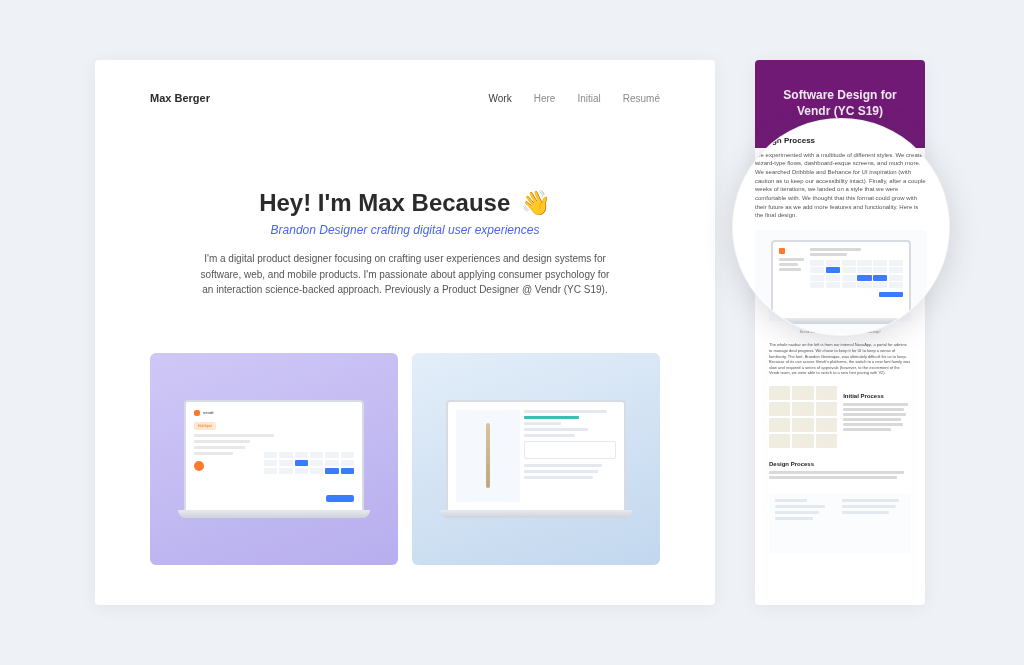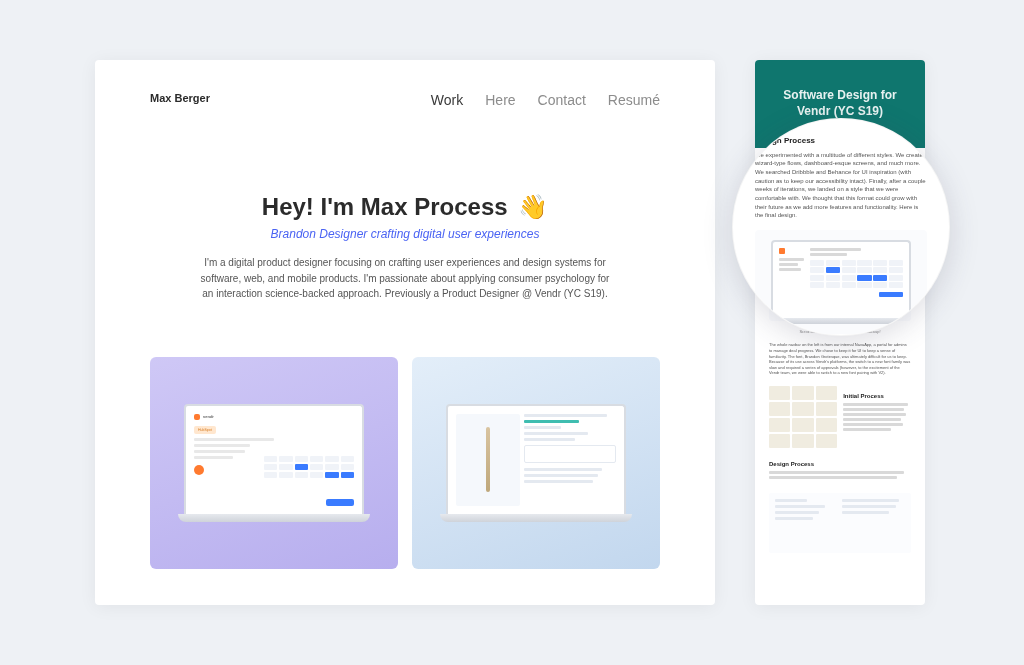--- a/index.html
+++ b/index.html
@@ -20,33 +20,34 @@
       width: 620px;
       height: 545px;
       background: #ffffff;
       border-radius: 4px;
       box-shadow: 0 2px 18px rgba(0,0,0,0.06);
       overflow: hidden;
     }
     .main-nav {
       display: flex;
       justify-content: space-between;
+      align-items: center;
       padding: 32px 55px 0 55px;
     }
     .brand {
       font-size: 11px;
       font-weight: 600;
       color: #2b2b2b;
     }
     .nav-links {
       display: flex;
       gap: 22px;
     }
     .nav-link {
-      font-size: 14px;
+      font-size: 10px;
       color: #8c8c8c;
       cursor: pointer;
     }
     .nav-link.active {
       color: #3a3a3a;
     }
 
     .hero {
       text-align: center;
       padding: 85px 90px 0 90px;
@@ -154,21 +155,21 @@
       left: 755px;
       top: 60px;
       width: 170px;
       height: 545px;
       background: #ffffff;
       border-radius: 4px;
       box-shadow: 0 2px 18px rgba(0,0,0,0.06);
       overflow: hidden;
     }
     .detail-header {
-      background: #0f766e;
+      background: #701a75;
       height: 88px;
       display:flex;
       align-items:center;
       justify-content:center;
       text-align:center;
       padding: 0 14px;
     }
     .detail-header-title {
       color:#fff;
       font-size:12px;
@@ -221,28 +222,28 @@
   </style>
 </head>
 <body>
 
 <div class="main-card">
   <nav class="main-nav">
     <div class="brand">Max Berger</div>
     <div class="nav-links">
       <span class="nav-link active">Work</span>
       <span class="nav-link">Here</span>
-      <span class="nav-link">Contact</span>
+      <span class="nav-link">Initial</span>
       <span class="nav-link">Resumé</span>
     </div>
   </nav>
 
   <section class="hero">
     <h1 class="hero-title">
-      <span>Hey! I'm Max Process</span>
+      <span>Hey! I'm Max Because</span>
       <span class="wave">👋</span>
     </h1>
     <div class="hero-subtitle">Brandon Designer crafting digital user experiences</div>
     <p class="hero-body">I'm a digital product designer focusing on crafting user experiences and design systems for software, web, and mobile products. I'm passionate about applying consumer psychology for an interaction science-backed approach. Previously a Product Designer @ Vendr (YC S19).</p>
   </section>
 
   <section class="projects">
     <div class="project-tile tile-purple">
       <div class="laptop">
         <div class="laptop-screen">

